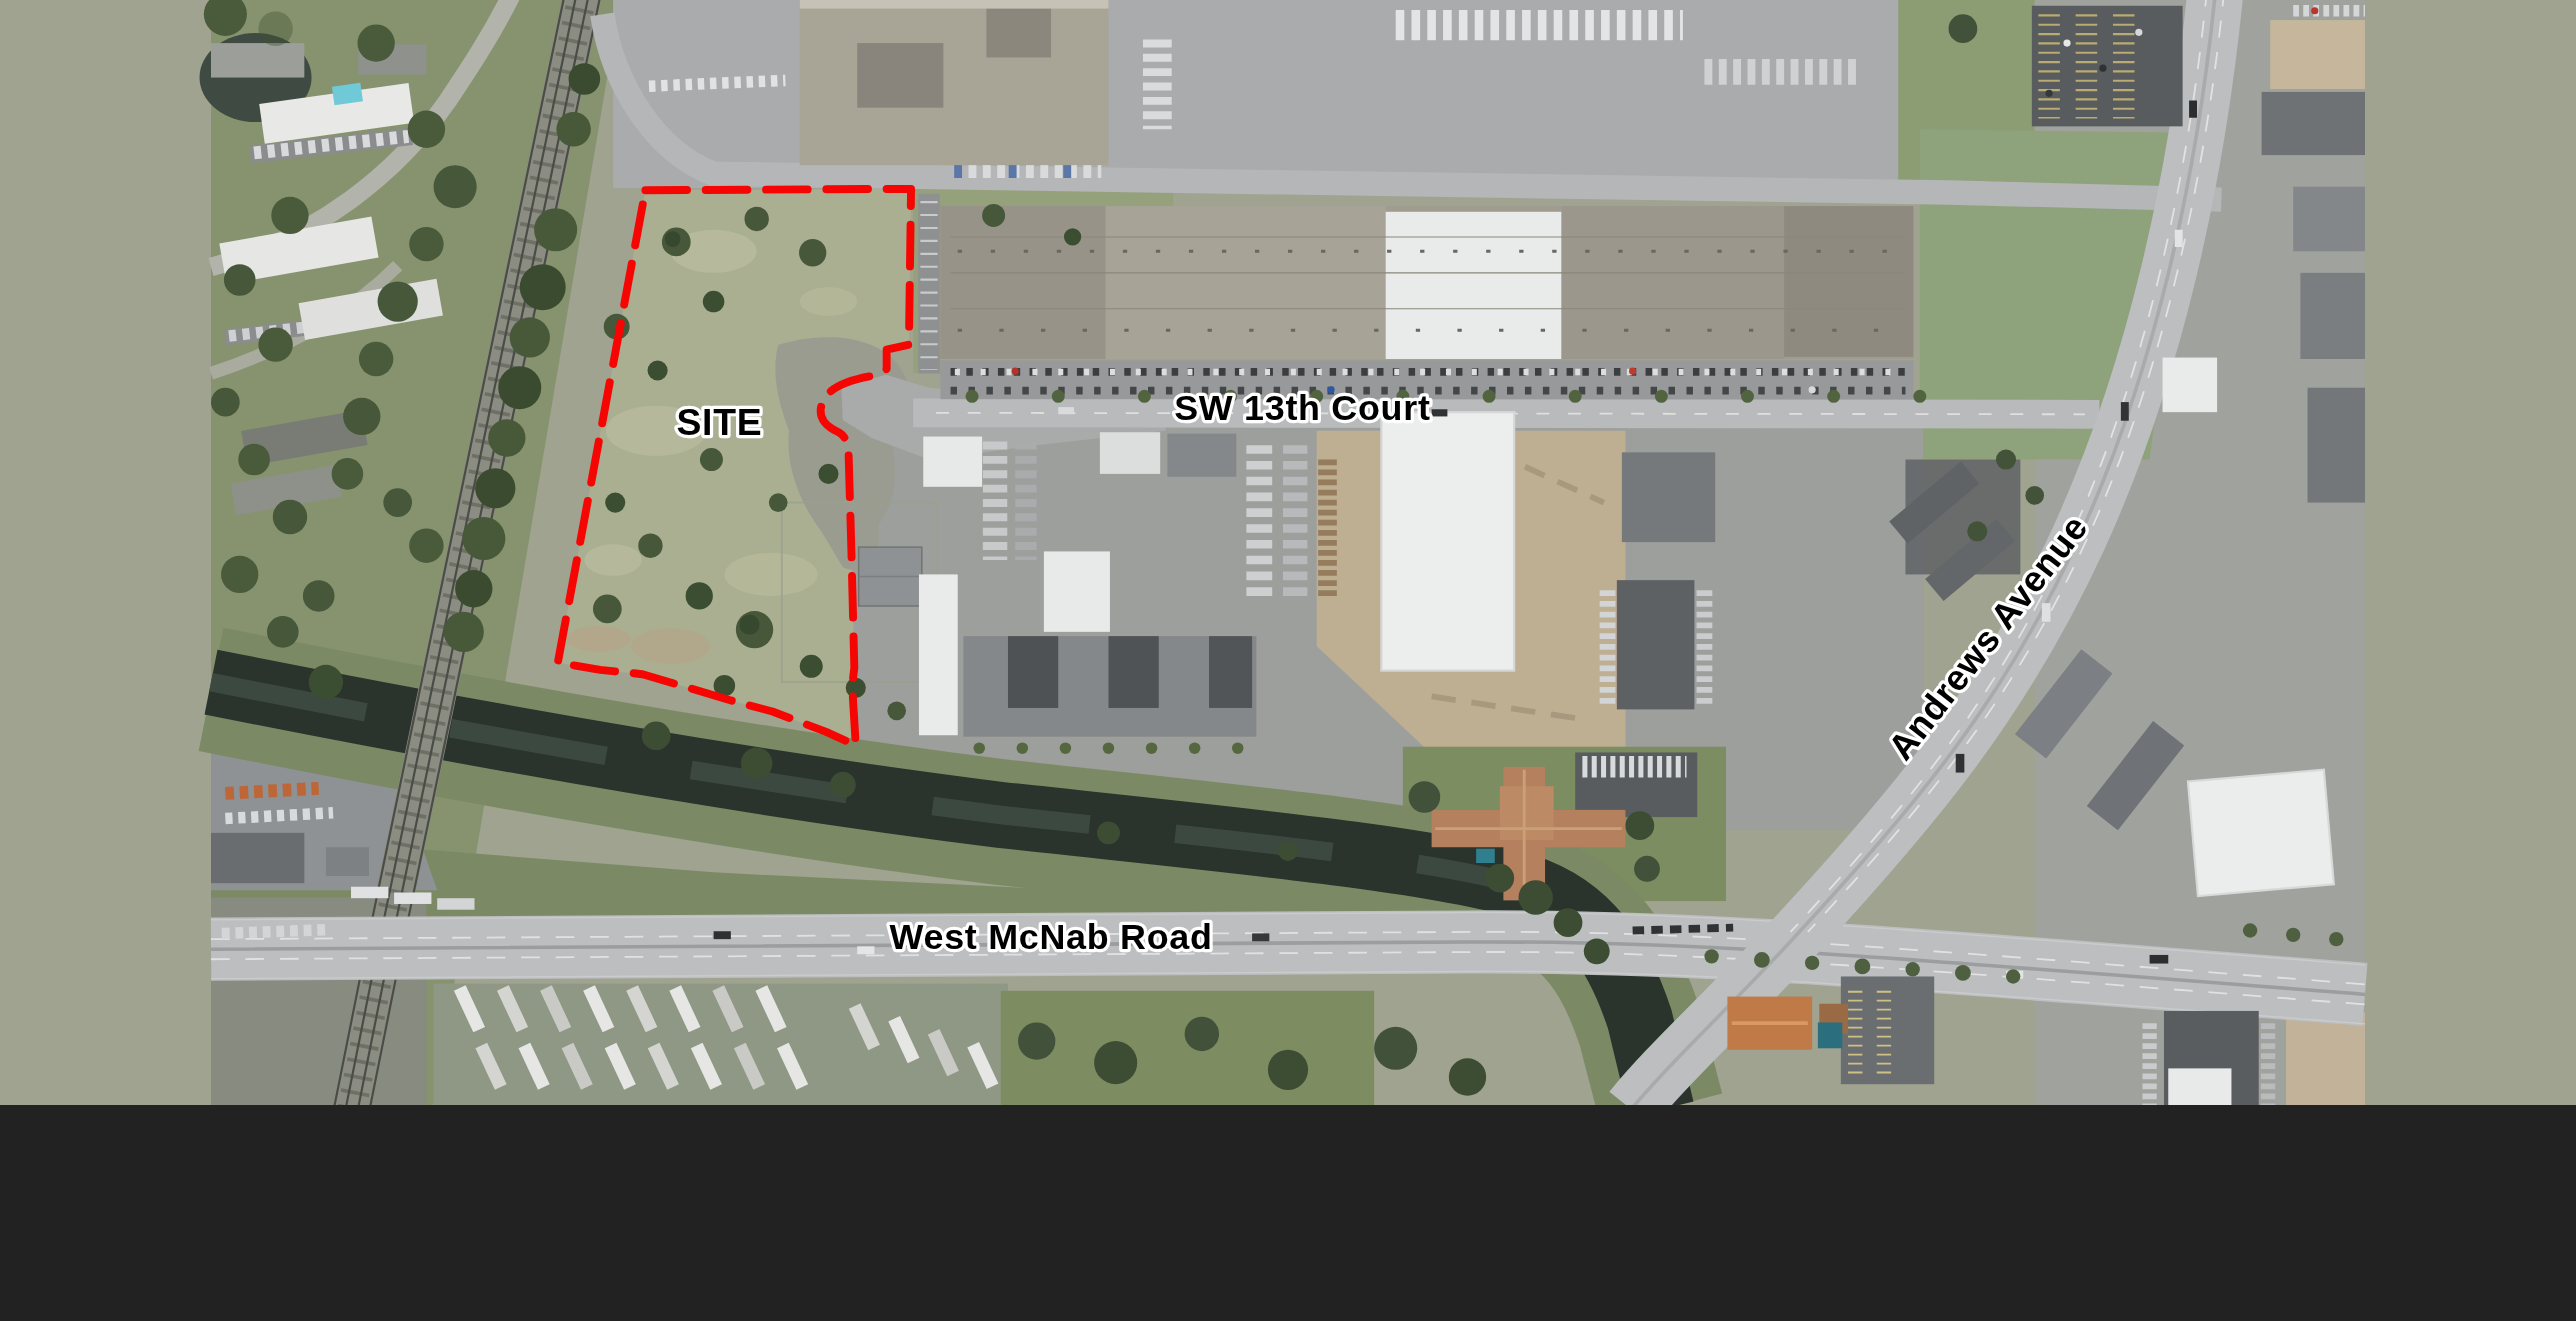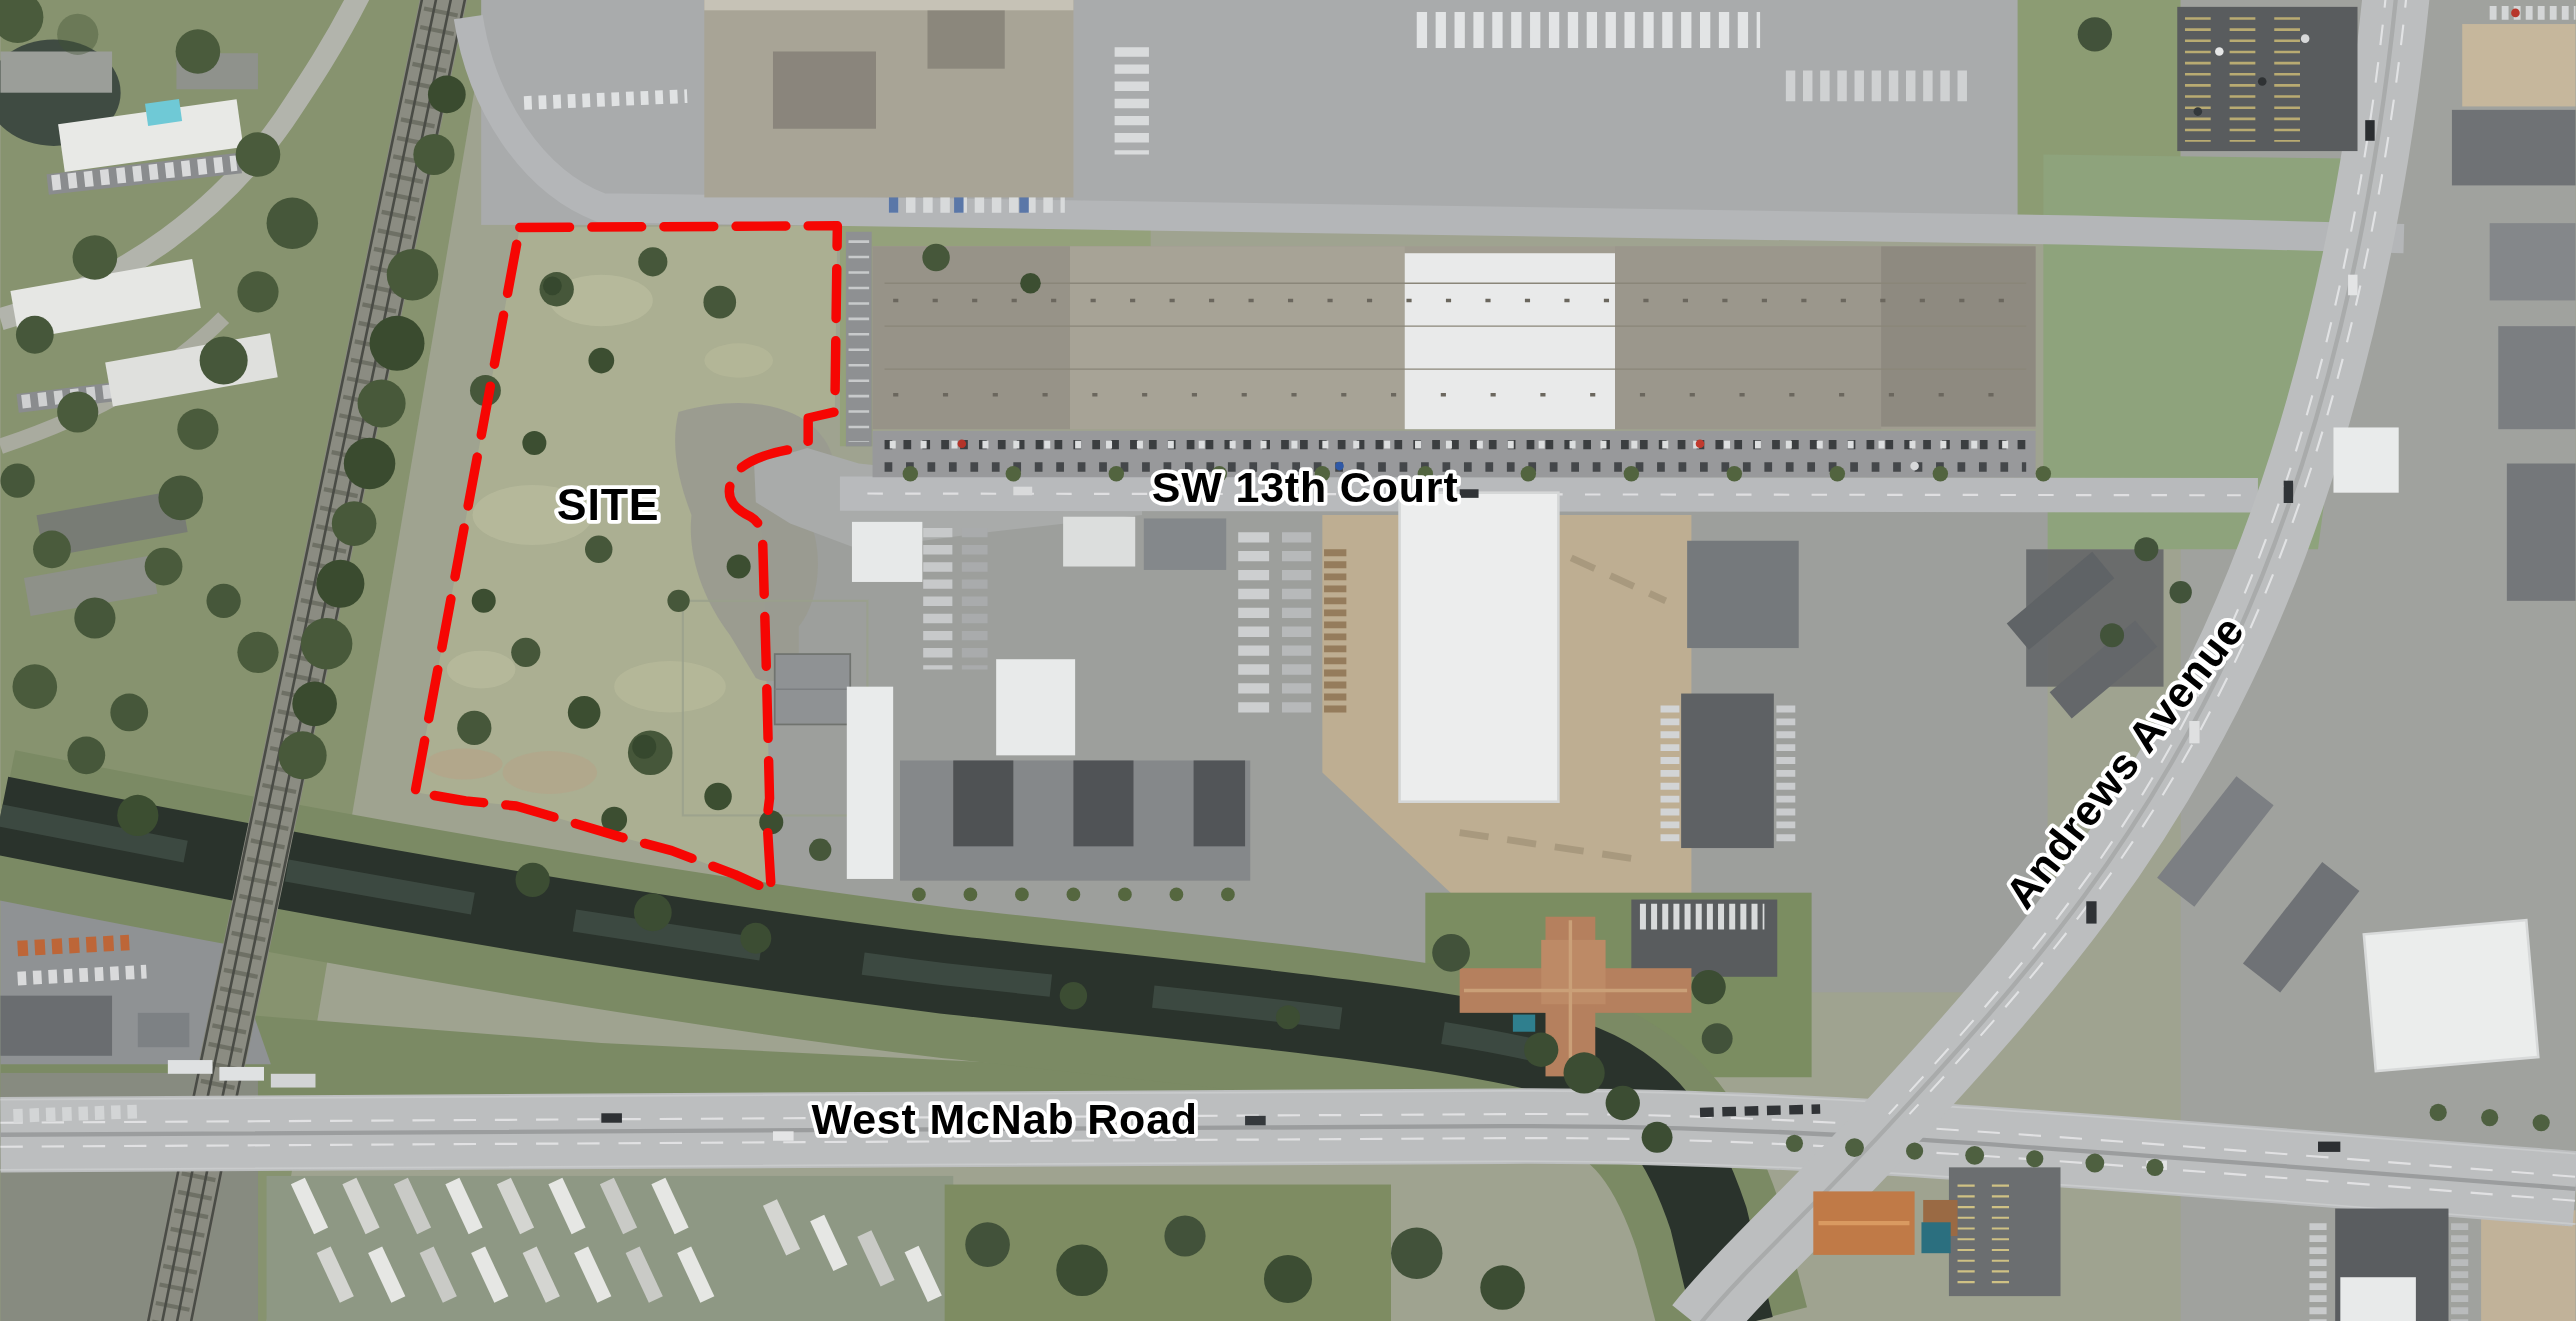--- a/index.html
+++ b/index.html
@@ -1,16 +1,16 @@
 <!DOCTYPE html>
 <html style="font-size:13.7px"><head>
 <meta charset="utf-8">
 <style>
   html,body{margin:0;padding:0;background:#222;}
-  .map-frame{position:relative;width:2576px;height:1321px;overflow:hidden;background:#9fa390;}
+  .map-frame{position:relative;width:2576px;height:1105px;overflow:hidden;background:#9fa390;}
   .map-frame svg{position:absolute;left:0;top:0;width:100%;height:100%;display:block;}
   .map-label{
     fill:#000;stroke:#fff;paint-order:stroke;stroke-linejoin:round;
     font-family:"Liberation Sans", sans-serif;font-weight:bold;
     text-anchor:middle;dominant-baseline:middle;letter-spacing:1px;
   }
 </style>
 <title>Aerial site location map</title></head>
 <body>
 

